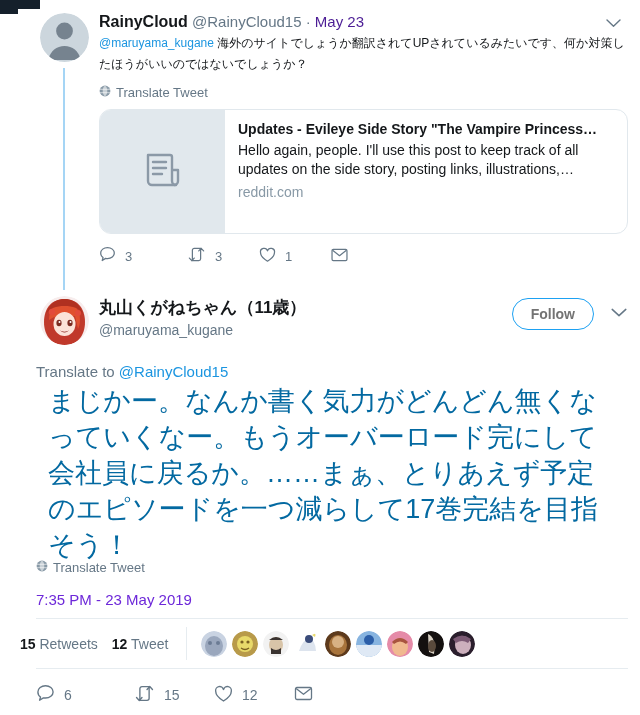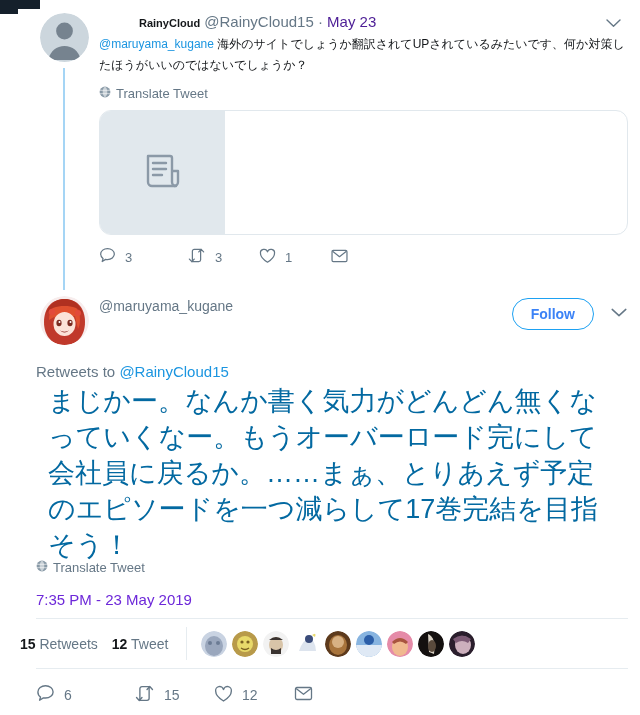--- a/index.html
+++ b/index.html
@@ -65,22 +65,21 @@
 
   .head-line {
     font-size: 15px;
     line-height: 20px;
     color: #657786;
     white-space: nowrap;
   }
   .display-name {
     color: #14171a;
     font-weight: bold;
-    font-size: 11px;
-    margin-left: 40px;
+    font-size: 16px;
   }
   .handle { color: #657786; }
   .sep-dot { color: #657786; }
   .timestamp-inline { color: #4c1d95; }
 
   .caret-btn {
     position: absolute;
     right: 0;
     top: 0;
     width: 30px; height: 22px;
@@ -193,21 +192,21 @@
     margin-top: 1px;
   }
   .follow-btn {
     position: absolute;
     right: 46px;
     top: 10px;
     height: 32px;
     padding: 0 18px;
     border: 1px solid #1da1f2;
     border-radius: 99px;
-    color: #3b82f6;
+    color: #737373;
     font-size: 14px;
     font-weight: bold;
     background: #fff;
     display: flex;
     align-items: center;
     justify-content: center;
     cursor: pointer;
   }
   .main-caret {
     position: absolute;
@@ -366,20 +365,25 @@
 
       <div class="link-card">
         <div class="card-thumb">
           <span>
             <svg width="44" height="44" viewBox="0 0 44 44" aria-hidden="true">
               <path d="M7 7h22a2 2 0 012 2v24a4 4 0 004 4H11a4 4 0 01-4-4V7z" fill="none" stroke="#8b99a7" stroke-width="2.4" stroke-linejoin="round"></path>
               <path d="M31 22h6v11a4 4 0 01-4 4" fill="none" stroke="#8b99a7" stroke-width="2.4" stroke-linejoin="round"></path>
               <path d="M12 14h13M12 20h13M12 26h9" stroke="#8b99a7" stroke-width="2.4" stroke-linecap="round"></path>
             </svg>
           </span>
+        </div>
+        <div class="card-text">
+          <div class="card-title">Updates - Evileye Side Story "The Vampire Princess…</div>
+          <div class="card-desc">Hello again, people. I'll use this post to keep track of all updates on the side story, posting links, illustrations,…</div>
+          <div class="card-domain">reddit.com</div>
         </div>
       </div>
 
       <div class="actionbar">
         <div class="action" style="width:88px;">
           <span>
             <svg width="17" height="17" viewBox="0 0 18 18" aria-hidden="true">
               <path d="M9 1.6c4 0 7.2 2.6 7.2 5.9 0 3.2-3.2 5.8-7.2 5.8-.7 0-1.4-.1-2-.2l-3.6 2.3.9-3.1C2.6 11.2 1.8 9.5 1.8 7.5c0-3.3 3.2-5.9 7.2-5.9z" fill="none" stroke="#657786" stroke-width="1.3" stroke-linejoin="round"></path>
             </svg>
           </span>
@@ -439,34 +443,35 @@
             <path d="M20 34c1.5 2.2 7.5 2.2 9 0-1.3 3.2-7.7 3.2-9 0z" fill="#8e2a24"></path>
             <path d="M6 18C9 8 16 3 24.5 3S40 8 43 18c-4-6-10-8-18.5-8S10 12 6 18z" fill="#b03020"></path>
             <circle cx="12" cy="16" r="3.2" fill="#e24a3a"></circle>
             <circle cx="38" cy="17" r="3" fill="#e24a3a"></circle>
           </g>
         </svg>
       </span>
     </div>
 
     <div class="main-head">
+      <div class="main-name">丸山くがねちゃん（11歳）</div>
       <div class="main-handle">@maruyama_kugane</div>
     </div>
 
     <div class="follow-btn">Follow</div>
 
     <div class="main-caret">
       <span>
         <svg width="16" height="10" viewBox="0 0 16 10" aria-hidden="true">
           <path d="M1.2 1.4L8 7.6l6.8-6.2" fill="none" stroke="#657786" stroke-width="1.5" stroke-linecap="round" stroke-linejoin="round"></path>
         </svg>
       </span>
     </div>
 
-    <div class="replying-to"><span>Retweets to </span><span class="mention">@RainyCloud15</span></div>
+    <div class="replying-to"><span>Translate to </span><span class="mention">@RainyCloud15</span></div>
 
     <div class="big-body">まじかー。なんか書く気力がどんどん無くなっていくなー。もうオーバーロード完にして会社員に戻るか。……まぁ、とりあえず予定のエピソードを一つ減らして17巻完結を目指そう！</div>
 
     <div class="translate-2">
       <span class="globe-ic">
         <svg width="12" height="12" viewBox="0 0 12 12" aria-hidden="true">
           <circle cx="6" cy="6" r="5.4" fill="#8899a6"></circle>
           <path d="M6 .6c1.6 1.2 2.3 3.2 2.3 5.4S7.6 10.2 6 11.4C4.4 10.2 3.7 8.2 3.7 6S4.4 1.8 6 .6z" fill="#ffffff" opacity=".55"></path>
           <path d="M.8 4.3h10.4M.8 7.7h10.4" stroke="#ffffff" stroke-width=".8" opacity=".75"></path>
         </svg>

